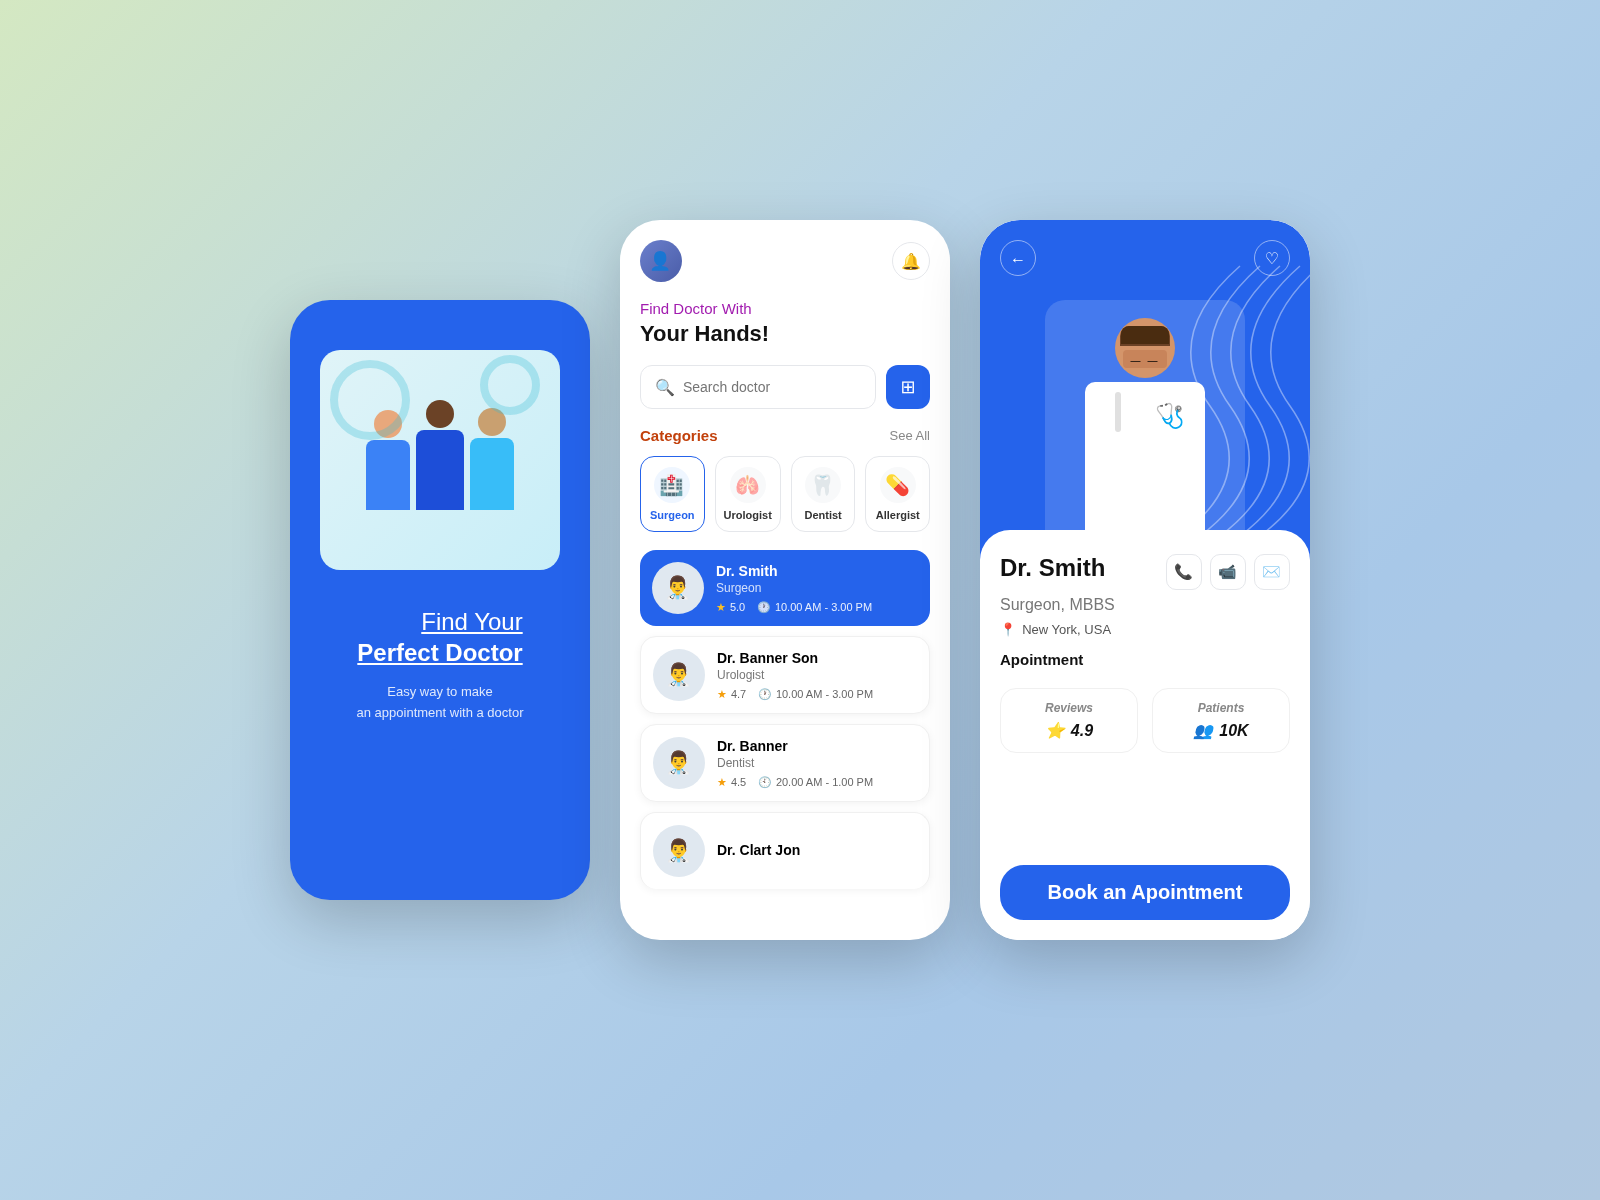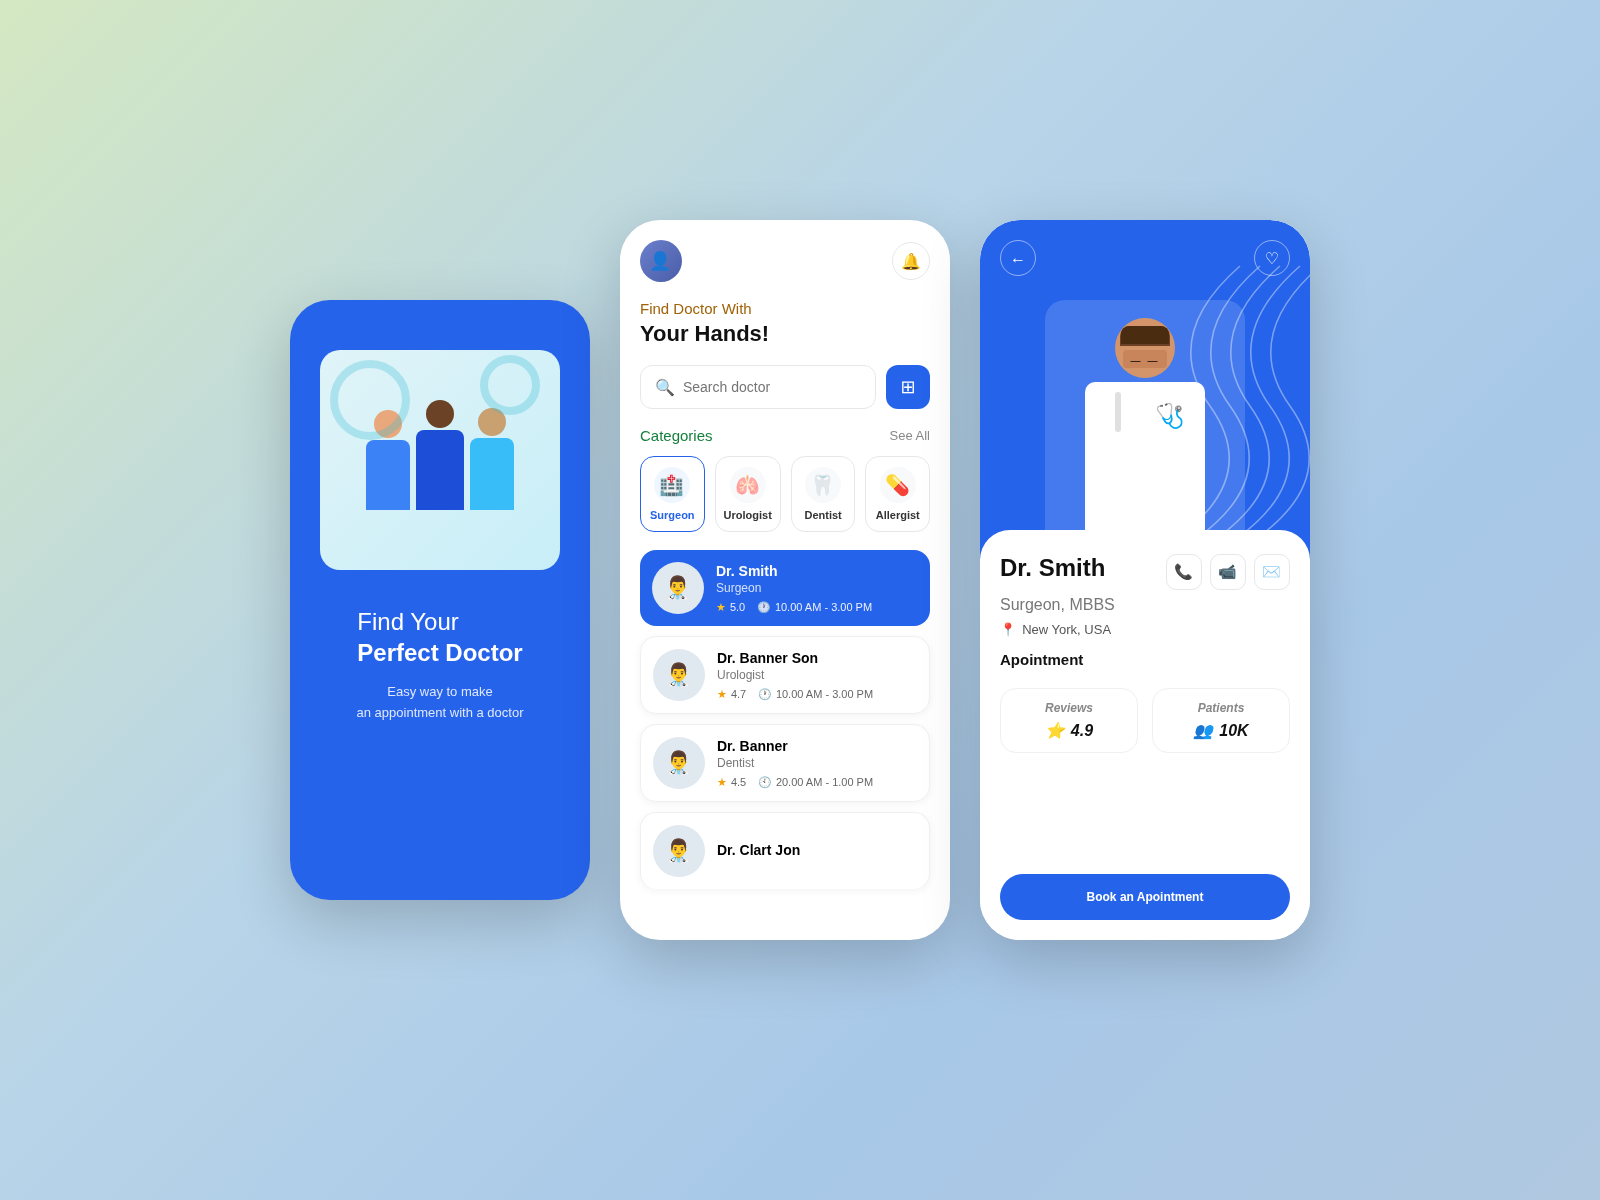--- a/index.html
+++ b/index.html
@@ -74,22 +74,23 @@
       border-radius: 50%;
       border: 8px solid rgba(56,189,212,0.3);
     }
     .tc1 { width: 80px; height: 80px; top: 10px; left: 10px; }
     .tc2 { width: 60px; height: 60px; top: 5px; right: 20px; }
     .phone1 .splash-title {
       color: white;
       font-size: 24px;
       font-weight: 400;
       margin-top: 36px;
-      text-align: left;
+      text-align: right;
       line-height: 1.3;
+      text-decoration: underline;
     }
     .phone1 .splash-title strong {
       font-weight: 700;
       display: block;
     }
     .phone1 .splash-sub {
       color: rgba(255,255,255,0.85);
       font-size: 13px;
       text-align: center;
       margin-top: 14px;
@@ -148,21 +149,21 @@
       border: 1.5px solid #e5e7eb;
       display: flex;
       align-items: center;
       justify-content: center;
       background: white;
       cursor: pointer;
       font-size: 16px;
     }
     .phone2-greeting {
       font-size: 15px;
-      color: #a16207;
+      color: #a21caf;
       margin-bottom: 4px;
     }
     .phone2-tagline {
       font-size: 22px;
       font-weight: 800;
       color: #111;
       margin-bottom: 18px;
     }
     .search-row {
       display: flex;
@@ -201,22 +202,22 @@
       border: none;
     }
     .categories-header {
       display: flex;
       justify-content: space-between;
       align-items: center;
       margin-bottom: 12px;
     }
     .categories-label {
       font-size: 15px;
-      font-weight: 400;
-      color: #15803d;
+      font-weight: 700;
+      color: #c2410c;
     }
     .see-all {
       font-size: 13px;
       color: #888;
       cursor: pointer;
     }
     .category-chips {
       display: flex;
       gap: 10px;
       margin-bottom: 18px;
@@ -515,21 +516,21 @@
       font-weight: 700;
       color: #111;
     }
     .stat-icon { font-size: 16px; }
     .book-btn {
       background: #2563eb;
       color: white;
       border: none;
       border-radius: 24px;
       padding: 16px;
-      font-size: 12px;
+      font-size: 20px;
       font-weight: 600;
       cursor: pointer;
       width: 100%;
       margin-top: auto;
     }
 
     
     .spiral-container {
       position: absolute;
       bottom: 0;

